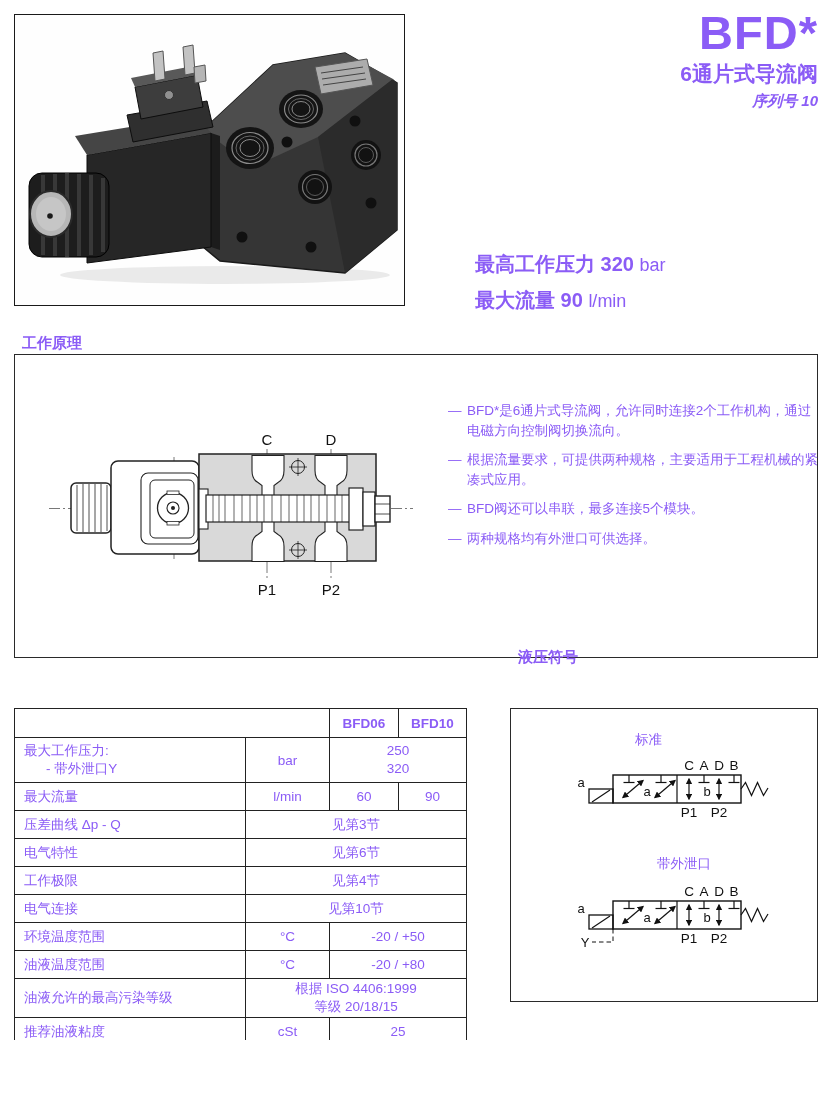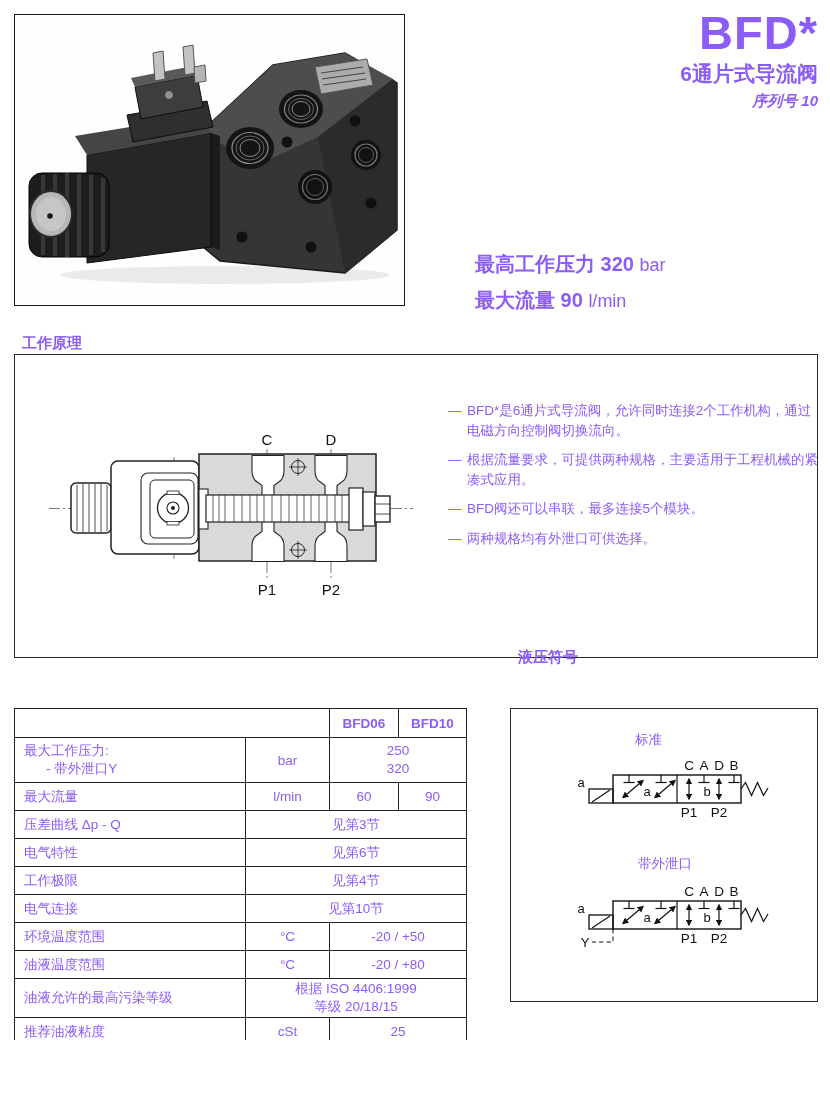--- a/index.html
+++ b/index.html
@@ -39,21 +39,21 @@
   .tech-table tr.hh td{height:26px;}
   .tech-table tr.h42 td{height:42px;}
   .tech-table tr.h36 td{height:36px;}
   .tech-table .ind{padding-left:22px;}
   .tech-table .two{line-height:1.3;}
   
   .sym-box{position:absolute;left:510px;top:708px;width:306px;height:292px;
            border:1.2px solid #2a2a2a;background:#fff;}
   .sym-label{position:absolute;font-size:13.5px;}
   .sym-label.std{left:124px;top:22px;}
-  .sym-label.drain{left:127px;top:146px;}
+  .sym-label.drain{left:146px;top:146px;}
   .sym-svg{position:absolute;left:50px;}
   .sym1{top:44px;width:250px;height:80px;}
   .sym2{top:170px;width:250px;height:88px;}
   svg text{font-family:"Liberation Sans",sans-serif;fill:#111;}
 </style>
 </head>
 <body>
 
 <div class="page">
 

